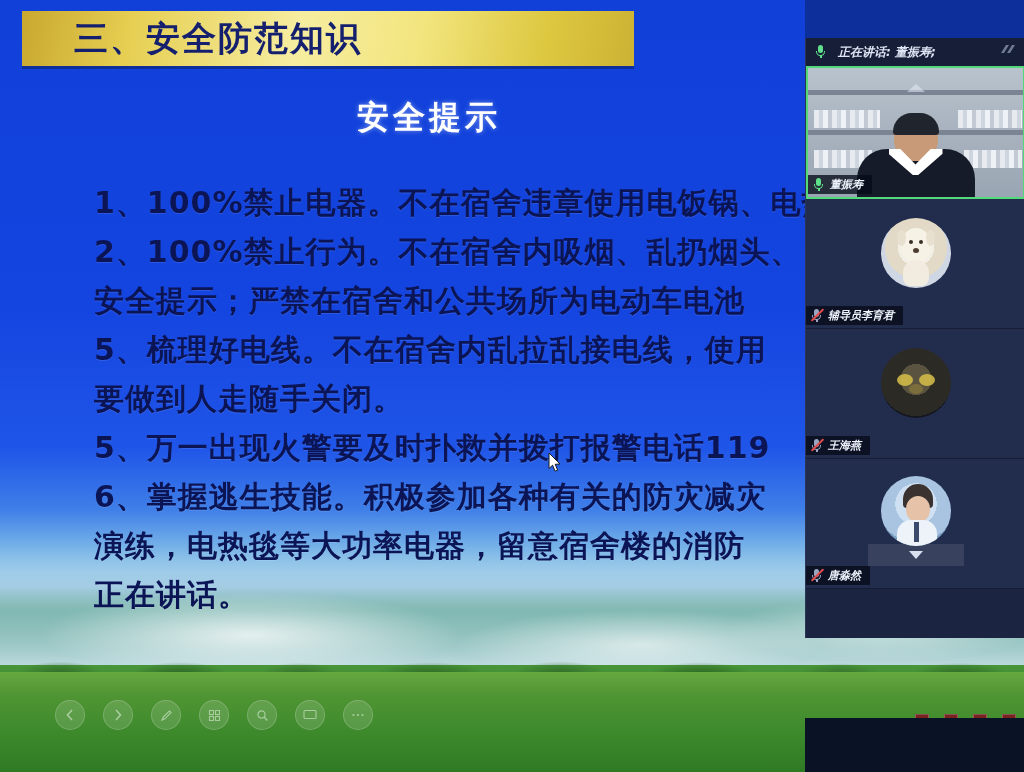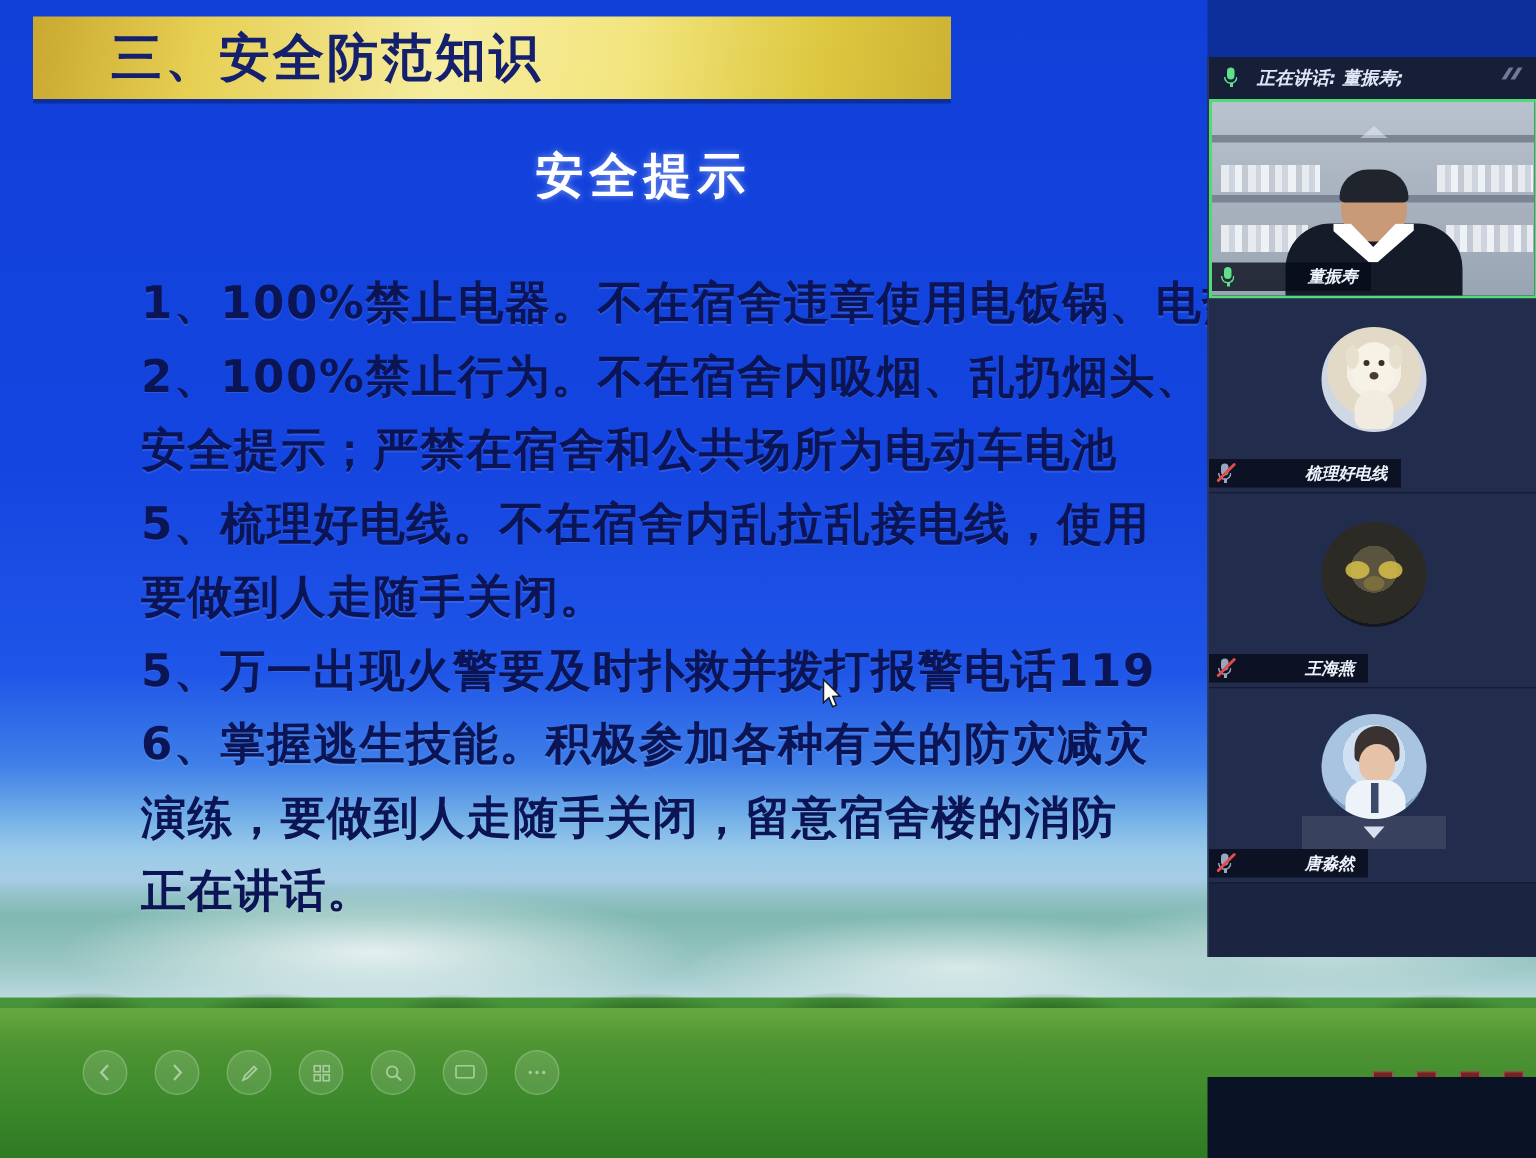--- a/index.html
+++ b/index.html
@@ -223,21 +223,20 @@
     display: flex; align-items: center;
     gap: 5px;
     max-width: 150px;
   }
   .tile .namebar .nm {
     color: #eef2fb;
     font-size: 11px;
     font-weight: bold;
     white-space: nowrap;
     font-family: "DejaVu Sans", "Liberation Sans", sans-serif;
-    margin-left: 42px;
   }
   .tile .avatar {
     position: absolute;
     left: 50%; top: 42%;
     transform: translate(-50%,-50%);
     width: 70px; height: 70px;
     border-radius: 50%;
     overflow: hidden;
     background: #cfd6e4;
   }
@@ -396,21 +395,21 @@
     <div id="slide-heading">安全提示</div>
 
     <div id="slide-body">
       <div class="line">1、100%禁止电器。不在宿舍违章使用电饭锅、电热</div>
       <div class="line">2、100%禁止行为。不在宿舍内吸烟、乱扔烟头、</div>
       <div class="line">安全提示；严禁在宿舍和公共场所为电动车电池</div>
       <div class="line">5、梳理好电线。不在宿舍内乱拉乱接电线，使用</div>
       <div class="line">要做到人走随手关闭。</div>
       <div class="line">5、万一出现火警要及时扑救并拨打报警电话119</div>
       <div class="line">6、掌握逃生技能。积极参加各种有关的防灾减灾</div>
-      <div class="line">演练，要做到人走随手关闭，留意宿舍楼的消防</div>
+      <div class="line">演练，电热毯等大功率电器，留意宿舍楼的消防</div>
       <div class="line">正在讲话。</div>
     </div>
 
     <div id="ppt-toolbar">
       <div class="tb">
         <svg width="12" height="12" viewBox="0 0 12 12">
             <path d="M8 1 L3.5 6 L8 11" fill="none" stroke="currentColor" stroke-width="1.6"></path>
           </svg>
       </div>
       <div class="tb">
@@ -515,21 +514,21 @@
         <div style="position:absolute;left:32px;top:30px;width:6px;height:5px;border-radius:50%;background:#4a3c2e;"></div>
         <div style="position:absolute;left:22px;top:42px;width:26px;height:26px;border-radius:14px 14px 8px 8px;background:#f2ece0;"></div>
       </div>
       <div class="namebar">
         <span class="mic muted">
           <span class="body"></span>
             <span class="arc"></span>
             <span class="stem"></span>
             <span class="slash"></span>
         </span>
-        <span class="nm">梳理好电线</span>
+        <span class="nm">辅导员李育君</span>
       </div>
     </div>
 
 
     <div class="tile">
       <div class="avatar" style="background:radial-gradient(circle at 50% 45%, #5a5340 0 30%, #2c2a24 30% 70%, #141720 70% 100%);">
         <div style="position:absolute;left:16px;top:26px;width:16px;height:12px;border-radius:50%;background:#d8c14a;opacity:.85;"></div>
         <div style="position:absolute;left:38px;top:26px;width:16px;height:12px;border-radius:50%;background:#d8c14a;opacity:.85;"></div>
         <div style="position:absolute;left:28px;top:36px;width:14px;height:10px;border-radius:50%;background:#8a7a3a;opacity:.7;"></div>
       </div>

